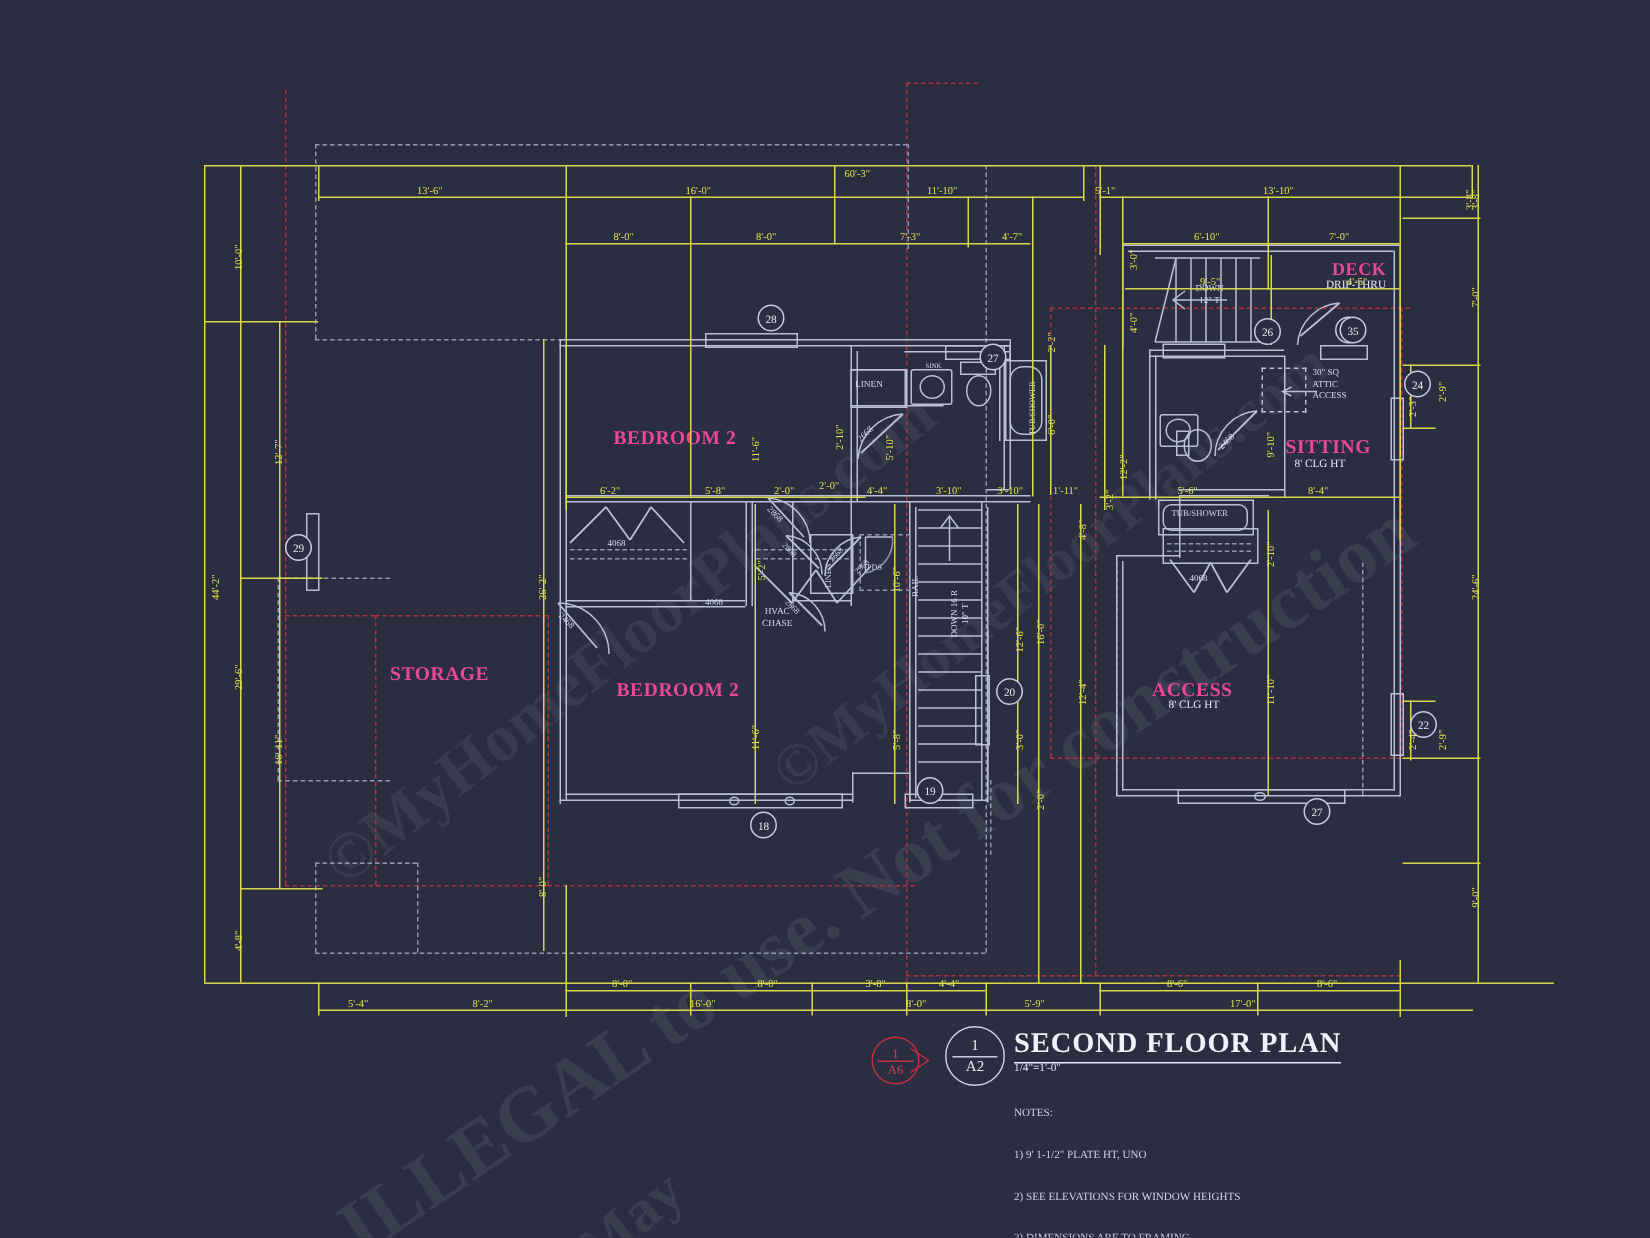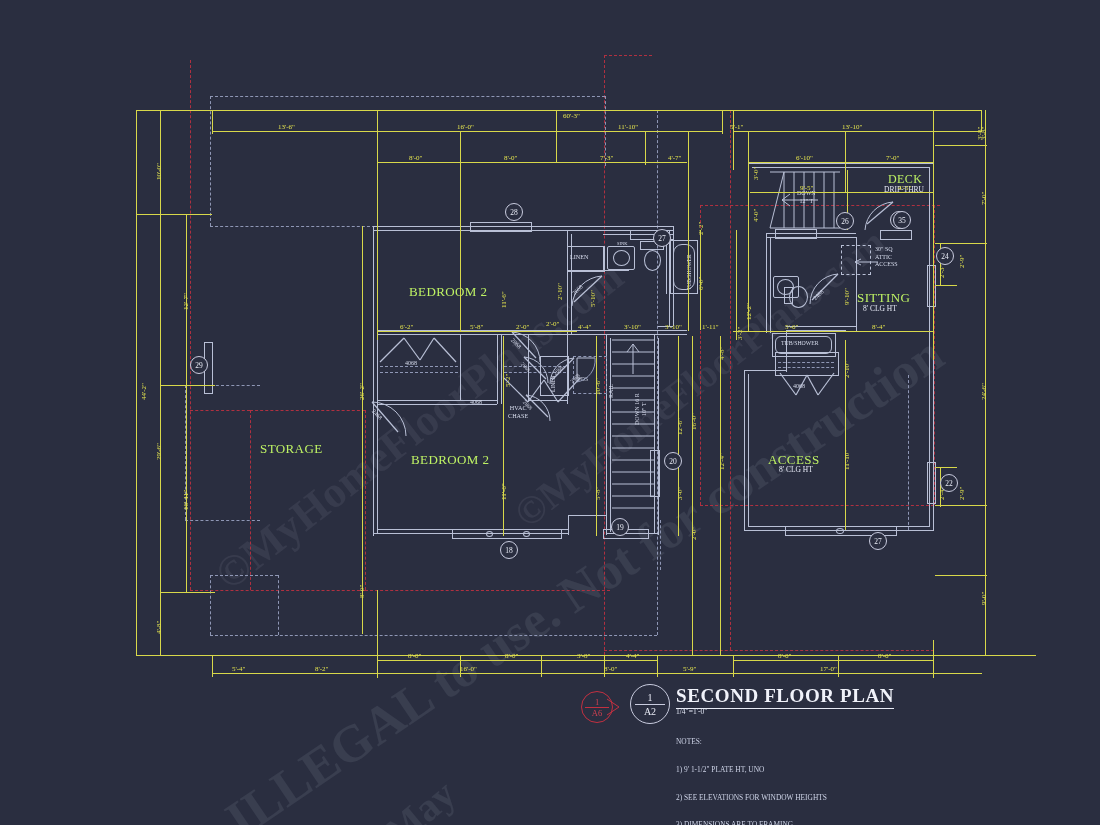--- a/index.html
+++ b/index.html
@@ -10,21 +10,21 @@
   .hw{height:0;border-top:1px solid #b9c0d6;}
   .vw{width:0;border-left:1px solid #b9c0d6;}
   .hy{height:0;border-top:1px solid #d8d84a;}
   .vy{width:0;border-left:1px solid #d8d84a;}
   .hdash{height:0;border-top:1px dashed #8f97b5;}
   .vdash{width:0;border-left:1px dashed #8f97b5;}
   .hred{height:0;border-top:1px dashed #b03040;}
   .vred{width:0;border-left:1px dashed #b03040;}
 
   
-  .room{color:#bef264;font-weight:normal;letter-spacing:.4px;white-space:nowrap;}
+  .room{color:#ec4899;font-weight:bold;letter-spacing:.4px;white-space:nowrap;}
   .room.big{font-size:13px;}
   .room.med{font-size:12px;}
   .sub{color:#e6e9f5;font-size:7.5px;white-space:nowrap;text-align:center;}
   .dim{color:#e3e34e;font-size:7px;white-space:nowrap;}
   .lbl{color:#d6dbec;font-size:7px;white-space:nowrap;}
   .lbl.sm{font-size:6.2px;}
   .rot90{transform:rotate(-90deg);transform-origin:0 0;}
   .rot45{transform:rotate(-45deg);transform-origin:0 0;}
   .rotn45{transform:rotate(45deg);transform-origin:0 0;}
 

